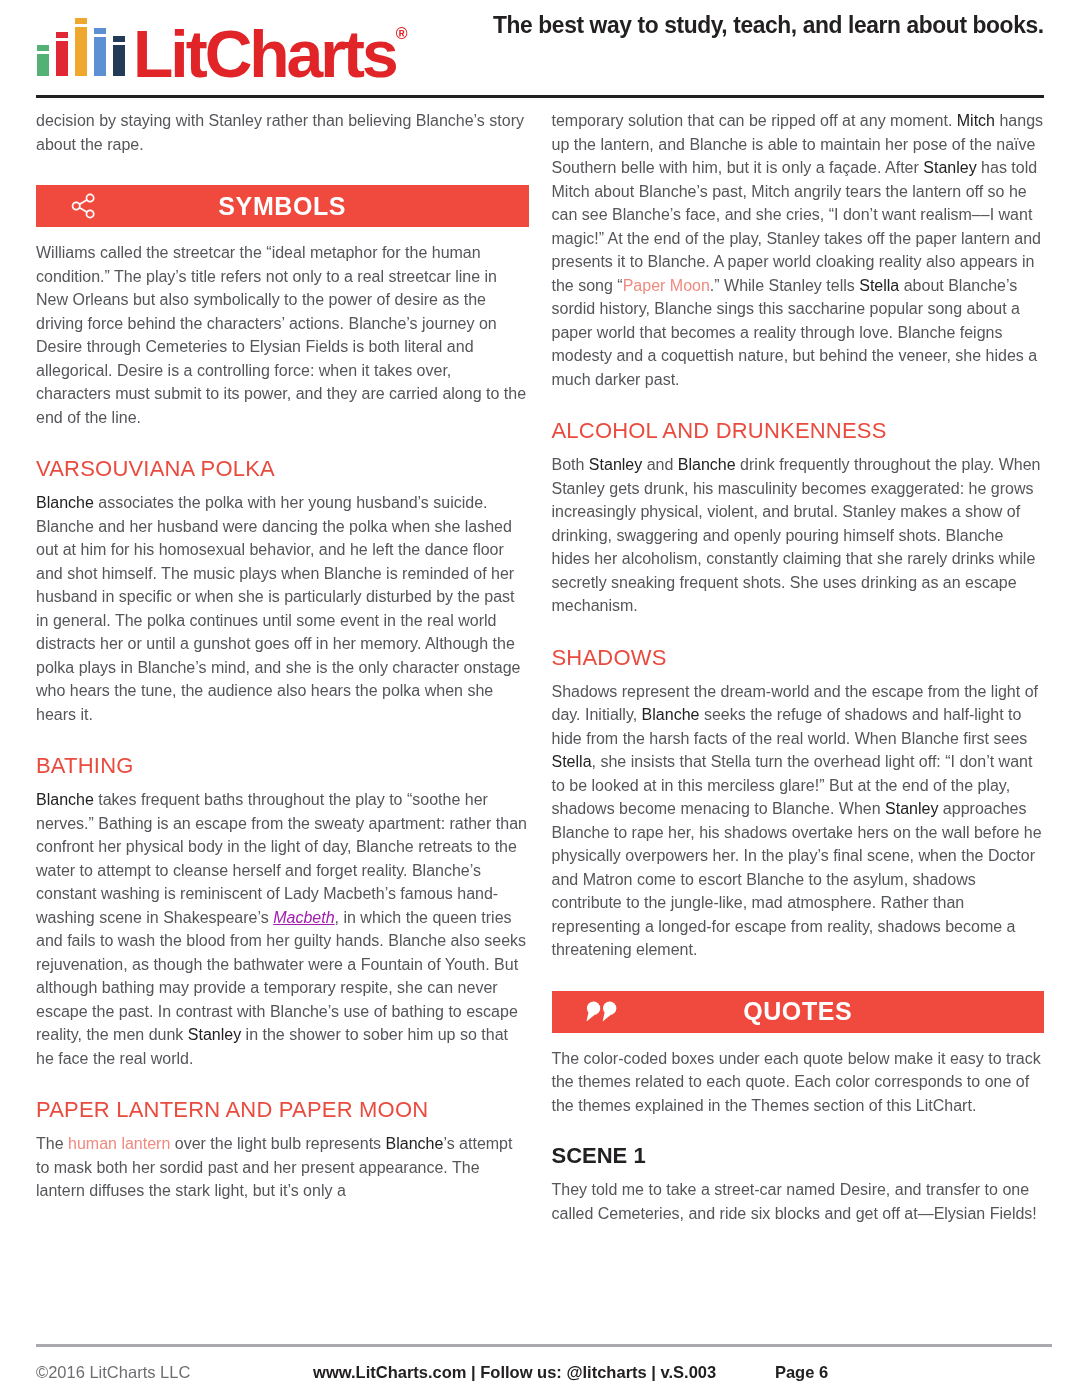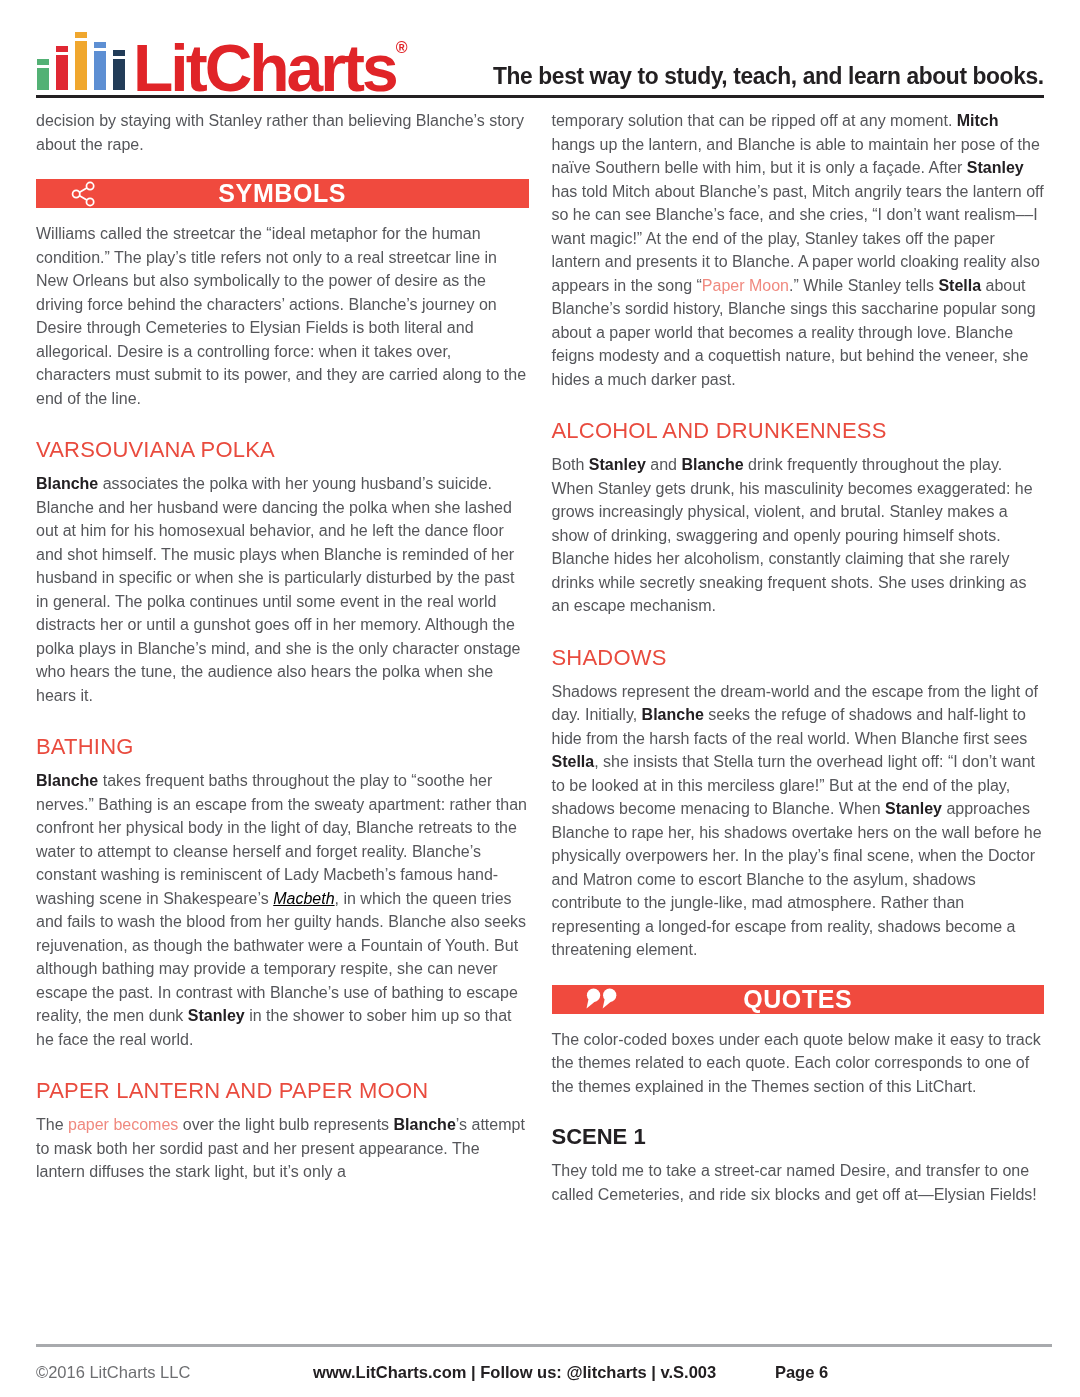--- a/index.html
+++ b/index.html
@@ -3,50 +3,50 @@
 <meta charset="utf-8">
 <style>
   * { box-sizing: border-box; }
   body { margin: 0; background: #ffffff; }
   .page {
     width: 1080px; height: 1397px; position: relative; overflow: hidden;
     background: #ffffff; font-family: "Liberation Sans", sans-serif;
   }
   
   .header {
-    display: flex; align-items: flex-end;
+    display: flex; align-items: flex-start;
     margin: 0 36px; padding-top: 12px; height: 98px;
     border-bottom: 3px solid #232022;
   }
   .logo { display: flex; align-items: flex-end; }
   .logo-bars { margin-right: 5px; margin-bottom: 5px; }
   .logo-text {
     font-size: 66px; font-weight: bold; color: #e02428;
     letter-spacing: -3px; line-height: 0.78;
   }
   .logo-reg { font-size: 16px; font-weight: bold; color: #e02428; vertical-align: 38px; letter-spacing: 0; }
   .tagline {
     margin-left: auto; font-size: 23.5px; font-weight: bold; color: #232022;
     letter-spacing: -0.4px; padding-bottom: 5px; transform: scaleX(0.97); transform-origin: right bottom;
   }
   
   .columns { display: flex; gap: 23px; padding: 11px 36px 0; }
   .col { flex: 1; min-width: 0; }
   p.body { font-size: 16px; line-height: 23.5px; color: #55565a; margin: 0 0 3px; }
-  .seg-b { font-weight: bold; color: #232023; }
+  .seg-b { font-weight: normal; color: #232023; }
   .seg-r { color: #f0897f; }
-  .seg-l { color: #000000; font-style: italic; text-decoration: underline; cursor: pointer; text-align: center; }
+  .seg-l { color: #a21caf; font-style: italic; text-decoration: underline; cursor: pointer; text-align: center; }
   h3.section-heading {
     font-size: 22px; font-weight: 400; color: #e94b3e;
     margin: 27px 0 9px; letter-spacing: 0.2px;
   }
   h4.scene-heading { font-size: 22px; font-weight: bold; color: #232023; margin: 26px 0 9px; }
   .banner {
-    background: #f04a3e; height: 29px; position: relative;
-    display: flex; align-items: flex-start; margin: 23px 0 14px;
+    background: #f04a3e; height: 42px; position: relative;
+    display: flex; align-items: center; margin: 29px 0 14px;
   }
   .banner-icon { position: absolute; left: 33px; top: 50%; transform: translateY(-50%); display: flex; }
   .banner-title {
     width: 100%; text-align: center; color: #ffffff;
     font-size: 25px; font-weight: bold; letter-spacing: 0.6px;
   }
   
   .footer {
     position: absolute; left: 36px; right: 28px; bottom: 15px;
     border-top: 3px solid #a8aaad; padding-top: 16px;
@@ -110,21 +110,21 @@
 
       <p class="body"><span class="seg-n">Williams called the streetcar the “ideal metaphor for the human condition.” The play’s title refers not only to a real streetcar line in New Orleans but also symbolically to the power of desire as the driving force behind the characters’ actions. Blanche’s journey on Desire through Cemeteries to Elysian Fields is both literal and allegorical. Desire is a controlling force: when it takes over, characters must submit to its power, and they are carried along to the end of the line.</span></p>
 
       <h3 class="section-heading">VARSOUVIANA POLKA</h3>
       <p class="body"><span class="seg-b">Blanche</span><span class="seg-n"> associates the polka with her young husband’s suicide. Blanche and her husband were dancing the polka when she lashed out at him for his homosexual behavior, and he left the dance floor and shot himself. The music plays when Blanche is reminded of her husband in specific or when she is particularly disturbed by the past in general. The polka continues until some event in the real world distracts her or until a gunshot goes off in her memory. Although the polka plays in Blanche’s mind, and she is the only character onstage who hears the tune, the audience also hears the polka when she hears it.</span></p>
 
       <h3 class="section-heading">BATHING</h3>
       <p class="body"><span class="seg-b">Blanche</span><span class="seg-n"> takes frequent baths throughout the play to “soothe her nerves.” Bathing is an escape from the sweaty apartment: rather than confront her physical body in the light of day, Blanche retreats to the water to attempt to cleanse herself and forget reality. Blanche’s constant washing is reminiscent of Lady Macbeth’s famous hand-washing scene in Shakespeare’s </span><span class="seg-l">Macbeth</span><span class="seg-n">, in which the queen tries and fails to wash the blood from her guilty hands. Blanche also seeks rejuvenation, as though the bathwater were a Fountain of Youth. But although bathing may provide a temporary respite, she can never escape the past. In contrast with Blanche’s use of bathing to escape reality, the men dunk </span><span class="seg-b">Stanley</span><span class="seg-n"> in the shower to sober him up so that he face the real world.</span></p>
 
       <h3 class="section-heading">PAPER LANTERN AND PAPER MOON</h3>
-      <p class="body"><span class="seg-n">The </span><span class="seg-r">paper becomes</span><span class="seg-n"> over the light bulb represents </span><span class="seg-b">Blanche</span><span class="seg-n">’s attempt to mask both her sordid past and her present appearance. The lantern diffuses the stark light, but it’s only a</span></p>
+      <p class="body"><span class="seg-n">The </span><span class="seg-r">human lantern</span><span class="seg-n"> over the light bulb represents </span><span class="seg-b">Blanche</span><span class="seg-n">’s attempt to mask both her sordid past and her present appearance. The lantern diffuses the stark light, but it’s only a</span></p>
     </section>
 
     <section class="col">
       <p class="body"><span class="seg-n">temporary solution that can be ripped off at any moment. </span><span class="seg-b">Mitch</span><span class="seg-n"> hangs up the lantern, and Blanche is able to maintain her pose of the naïve Southern belle with him, but it is only a façade. After </span><span class="seg-b">Stanley</span><span class="seg-n"> has told Mitch about Blanche’s past, Mitch angrily tears the lantern off so he can see Blanche’s face, and she cries, “I don’t want realism––I want magic!” At the end of the play, Stanley takes off the paper lantern and presents it to Blanche. A paper world cloaking reality also appears in the song “</span><span class="seg-r">Paper Moon</span><span class="seg-n">.” While Stanley tells </span><span class="seg-b">Stella</span><span class="seg-n"> about Blanche’s sordid history, Blanche sings this saccharine popular song about a paper world that becomes a reality through love. Blanche feigns modesty and a coquettish nature, but behind the veneer, she hides a much darker past.</span></p>
 
       <h3 class="section-heading">ALCOHOL AND DRUNKENNESS</h3>
       <p class="body"><span class="seg-n">Both </span><span class="seg-b">Stanley</span><span class="seg-n"> and </span><span class="seg-b">Blanche</span><span class="seg-n"> drink frequently throughout the play. When Stanley gets drunk, his masculinity becomes exaggerated: he grows increasingly physical, violent, and brutal. Stanley makes a show of drinking, swaggering and openly pouring himself shots. Blanche hides her alcoholism, constantly claiming that she rarely drinks while secretly sneaking frequent shots. She uses drinking as an escape mechanism.</span></p>
 
       <h3 class="section-heading">SHADOWS</h3>
       <p class="body"><span class="seg-n">Shadows represent the dream-world and the escape from the light of day. Initially, </span><span class="seg-b">Blanche</span><span class="seg-n"> seeks the refuge of shadows and half-light to hide from the harsh facts of the real world. When Blanche first sees </span><span class="seg-b">Stella</span><span class="seg-n">, she insists that Stella turn the overhead light off: “I don’t want to be looked at in this merciless glare!” But at the end of the play, shadows become menacing to Blanche. When </span><span class="seg-b">Stanley</span><span class="seg-n"> approaches Blanche to rape her, his shadows overtake hers on the wall before he physically overpowers her. In the play’s final scene, when the Doctor and Matron come to escort Blanche to the asylum, shadows contribute to the jungle-like, mad atmosphere. Rather than representing a longed-for escape from reality, shadows become a threatening element.</span></p>

